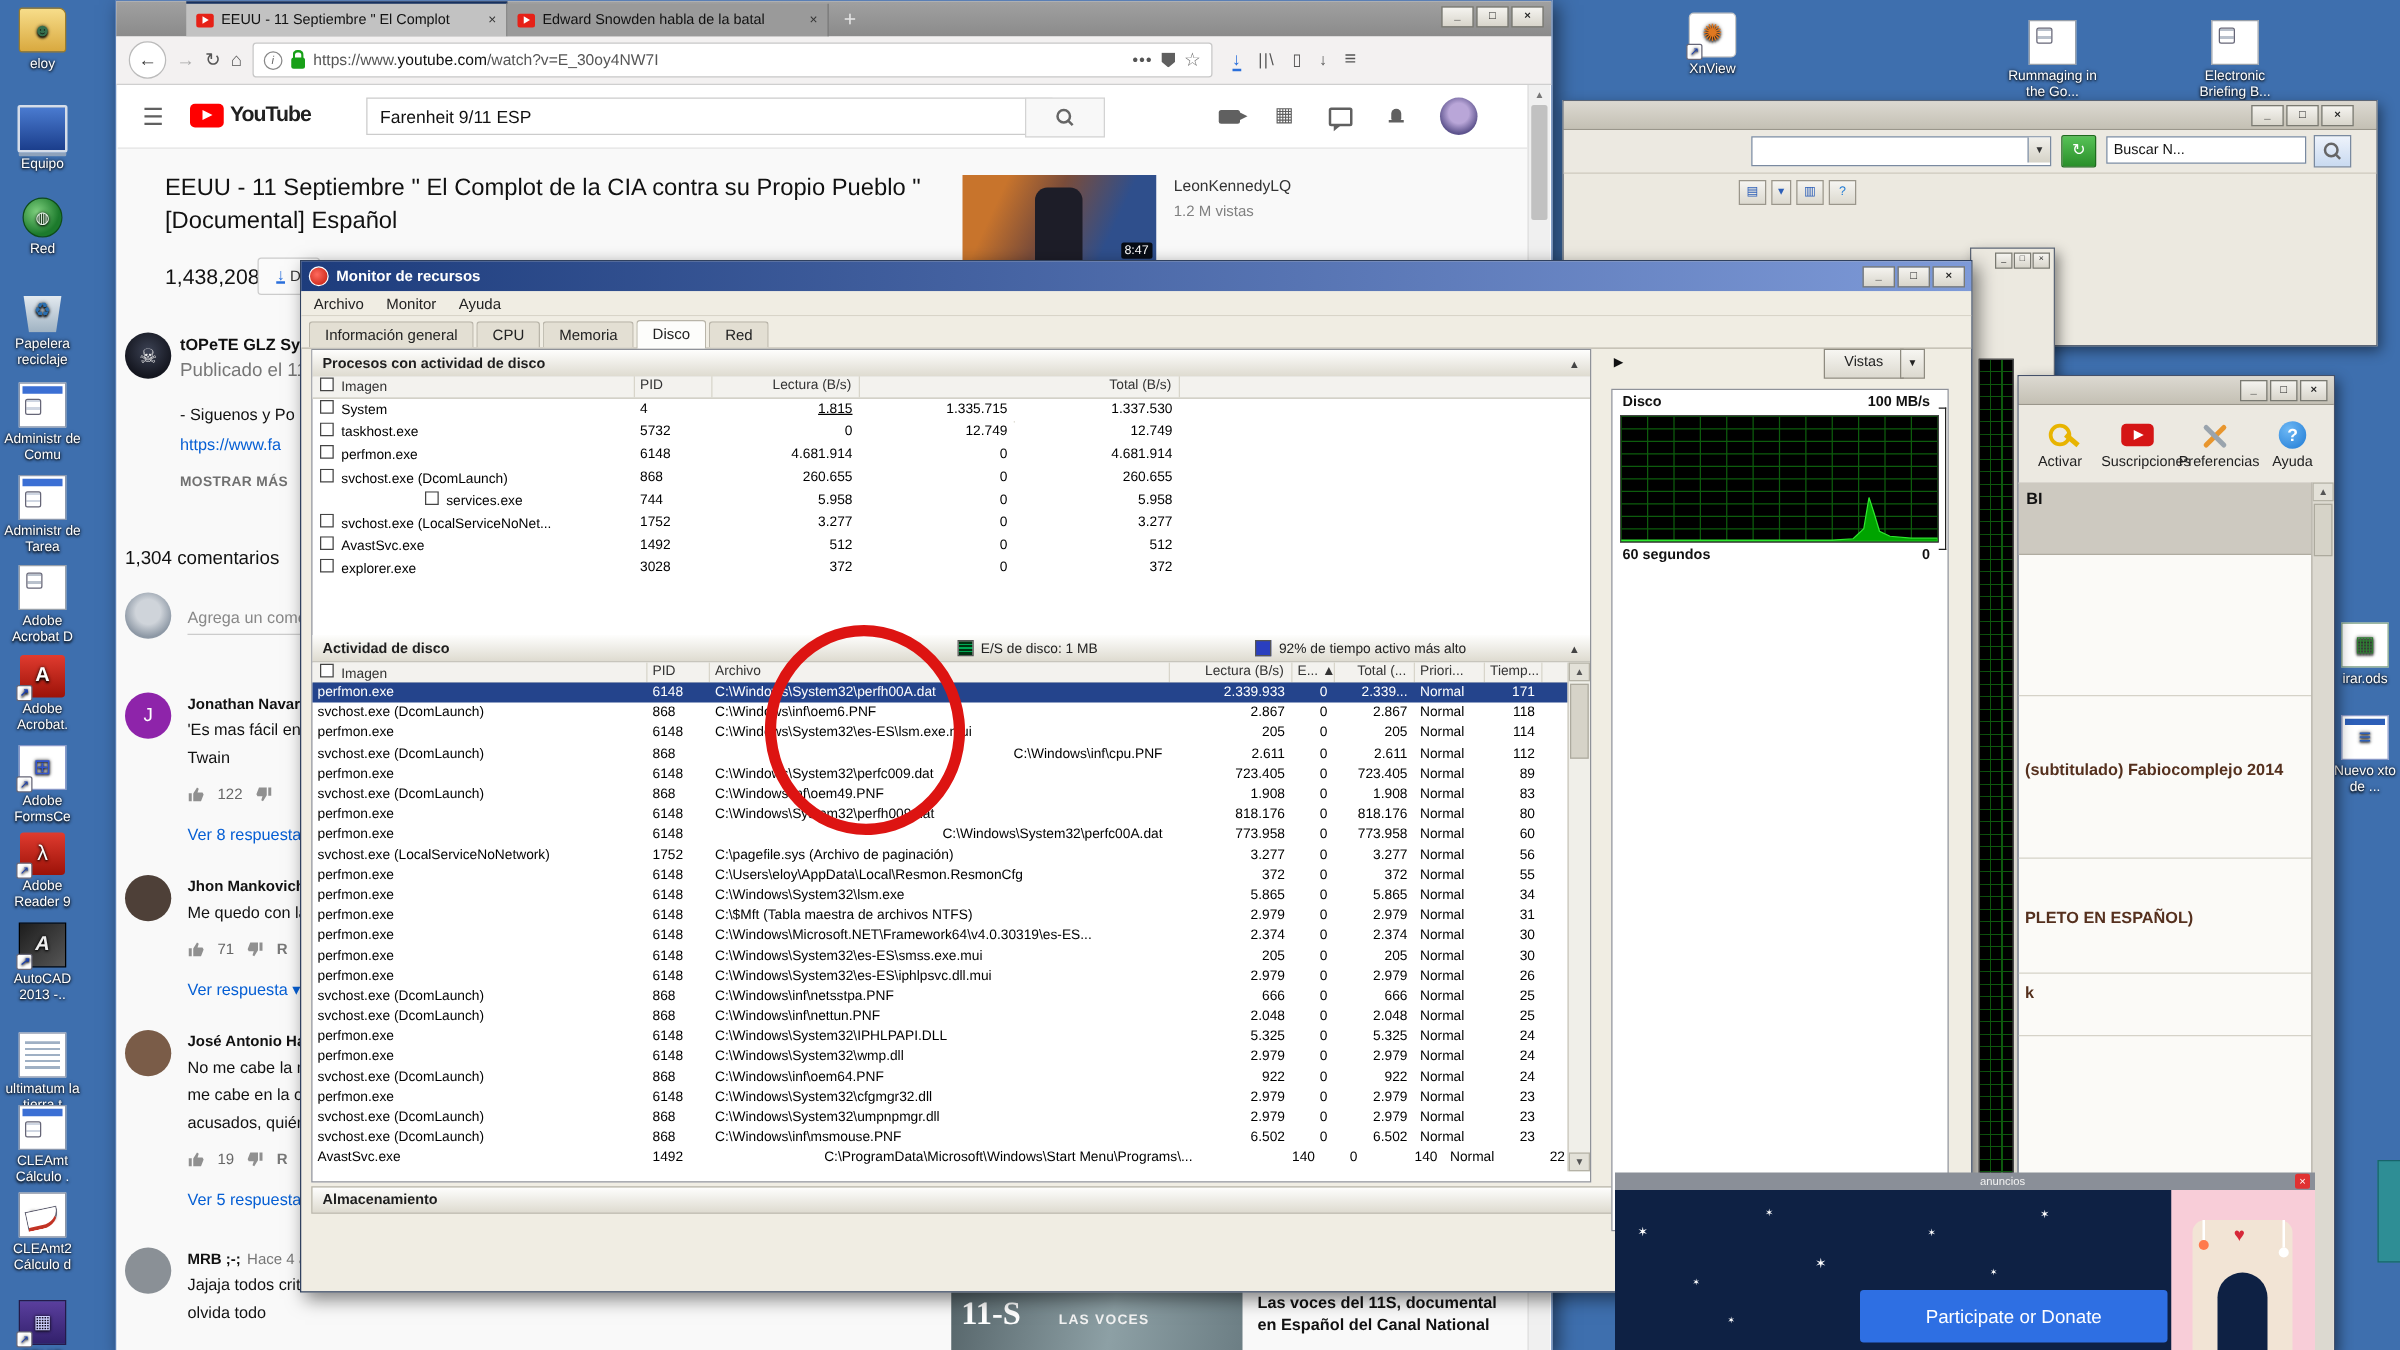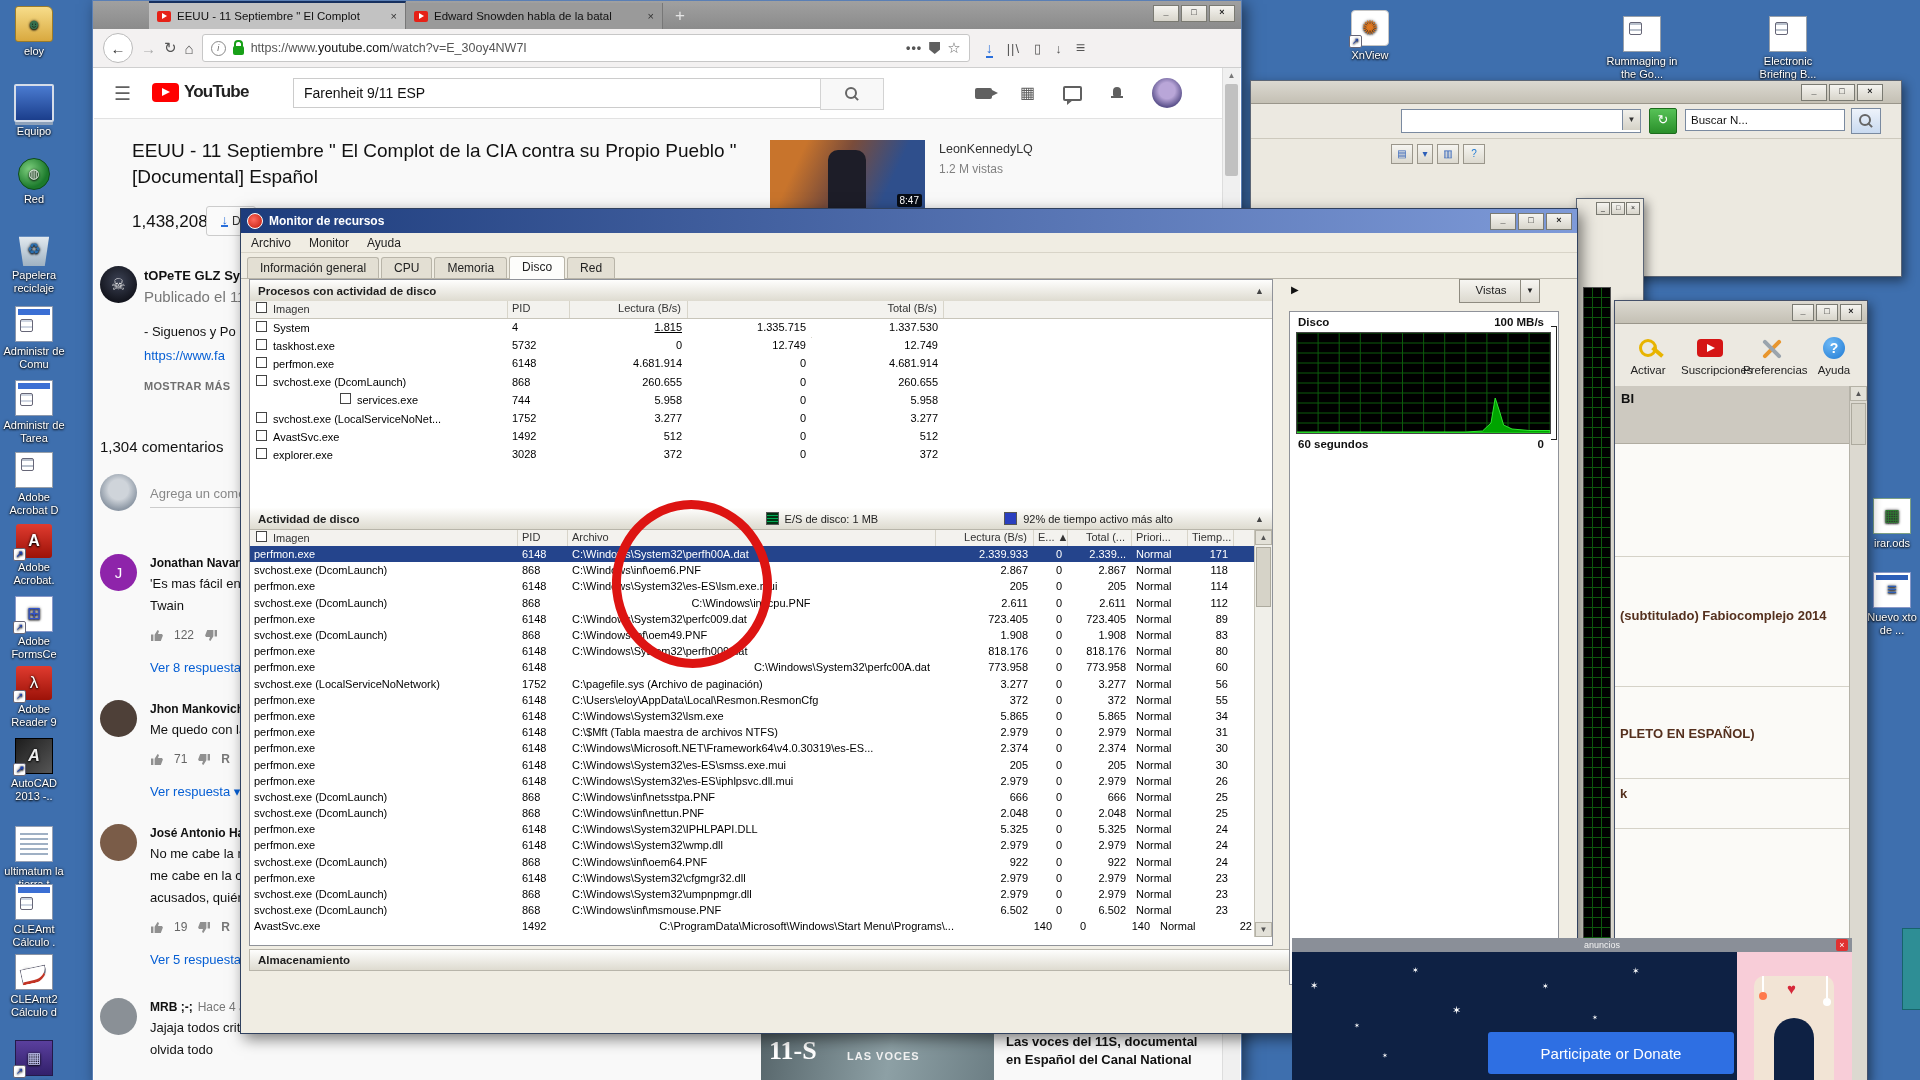--- a/index.html
+++ b/index.html
@@ -738,21 +738,21 @@
           <div class="c" style="width: 368px; text-align: left;">C:\Windows\System32\es-ES\lsm.exe.mui</div>
           <div class="c r" style="width: 98px; text-align: right;">205</div>
           <div class="c r" style="width: 34px; text-align: right;">0</div>
           <div class="c r" style="width: 64px; text-align: right;">205</div>
           <div class="c" style="width: 56px; text-align: left;">Normal</div>
           <div class="c r" style="width: 46px; ">114</div>
         </div>
         <div class="trow" style="height: 16.2px;">
           <div class="c" style="width: 268px; text-align: left;">svchost.exe (DcomLaunch)</div>
           <div class="c" style="width: 50px; text-align: left;">868</div>
-          <div class="c" style="width: 368px; text-align: center;">C:\Windows\inf\cpu.PNF</div>
+          <div class="c" style="width: 368px; text-align: right;">C:\Windows\inf\cpu.PNF</div>
           <div class="c r" style="width: 98px; text-align: right;">2.611</div>
           <div class="c r" style="width: 34px; text-align: right;">0</div>
           <div class="c r" style="width: 64px; text-align: right;">2.611</div>
           <div class="c" style="width: 56px; text-align: left;">Normal</div>
           <div class="c r" style="width: 46px; text-align: right;">112</div>
         </div>
         <div class="trow" style="height: 16.2px;">
           <div class="c" style="width: 268px; text-align: left;">perfmon.exe</div>
           <div class="c" style="width: 50px; text-align: left;">6148</div>
           <div class="c" style="width: 368px; text-align: left;">C:\Windows\System32\perfc009.dat</div>

